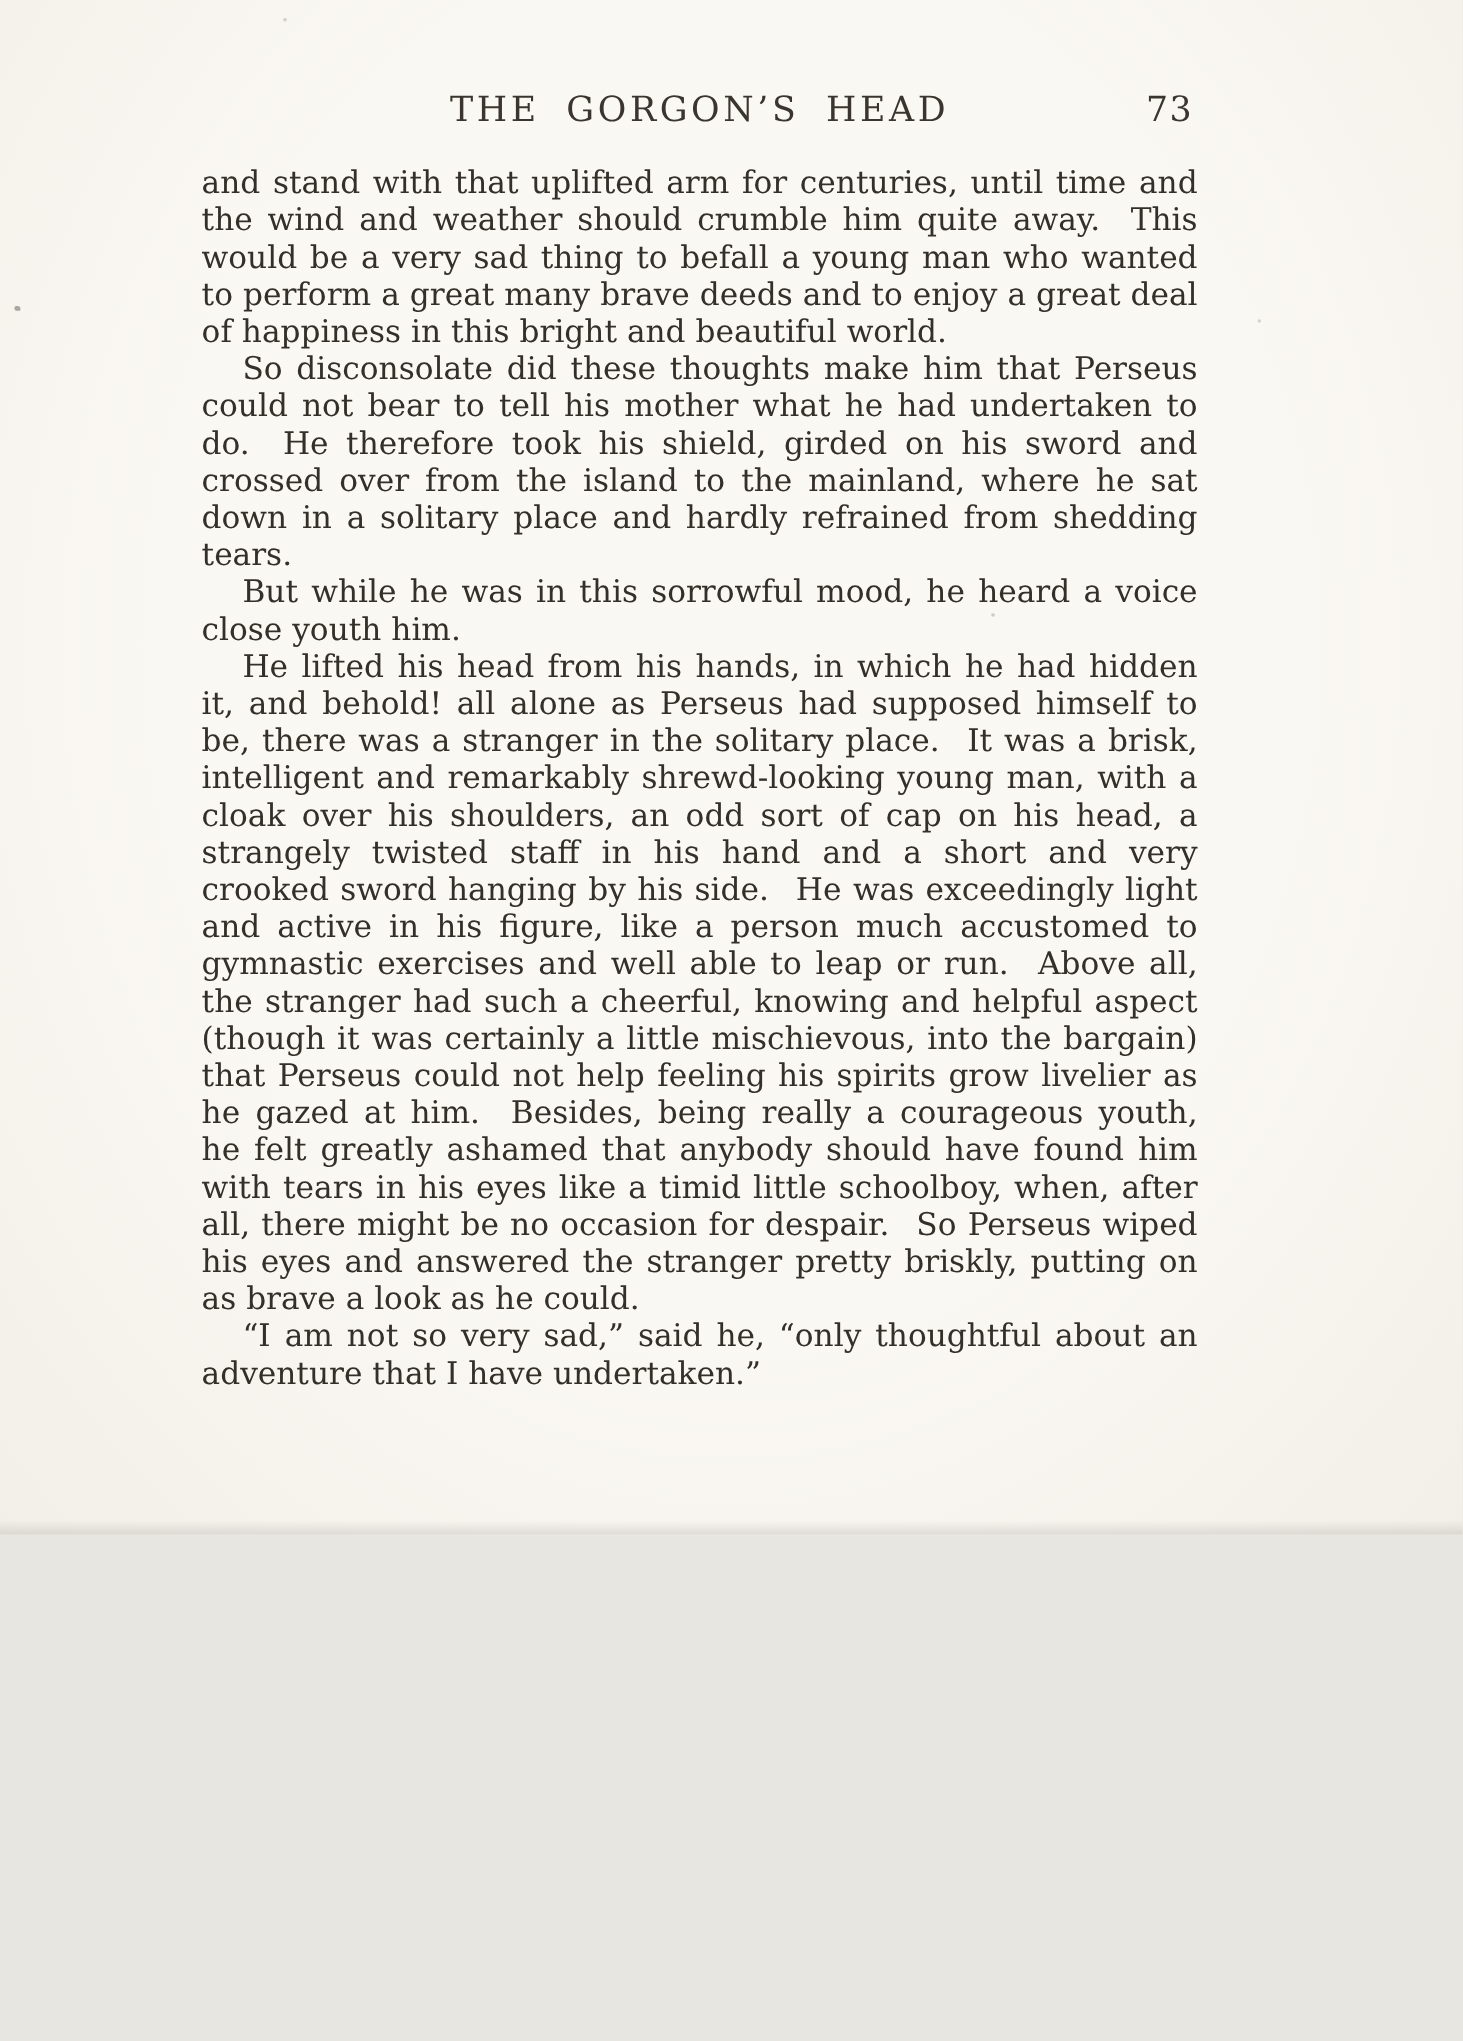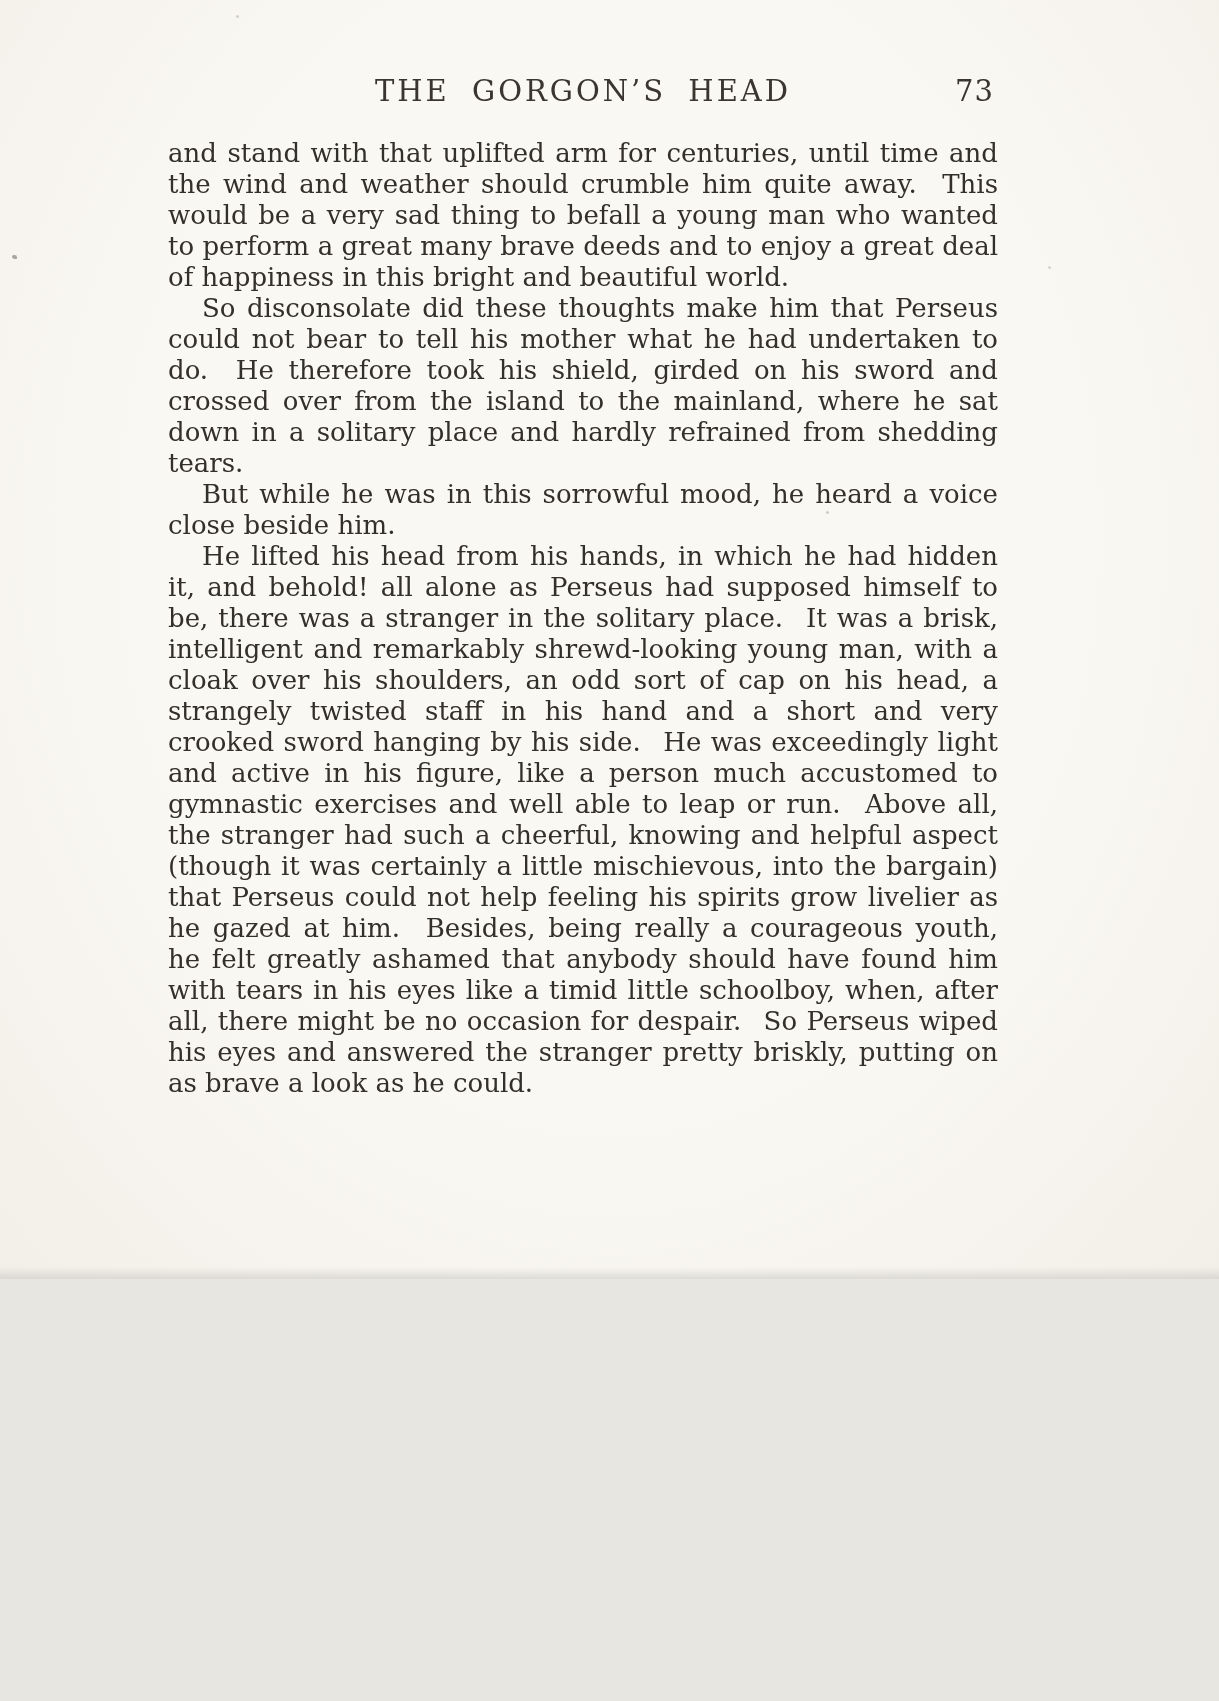--- a/index.html
+++ b/index.html
@@ -86,22 +86,23 @@
 <div class="page">
 
   <header class="running-head">
     <span class="head-title">THE GORGON’S HEAD</span>
     <span class="page-num">73</span>
   </header>
 
   <main class="text-block">
     <p class="para no-indent">and stand with that uplifted arm for centuries, until time and the wind and weather should crumble him quite away.  This would be a very sad thing to befall a young man who wanted to perform a great many brave deeds and to enjoy a great deal of happiness in this bright and beautiful world.</p>
     <p class="para">So disconsolate did these thoughts make him that Perseus could not bear to tell his mother what he had undertaken to do.  He therefore took his shield, girded on his sword and crossed over from the island to the mainland, where he sat down in a solitary place and hardly refrained from shedding tears.</p>
-    <p class="para">But while he was in this sorrowful mood, he heard a voice close beside him.</p>
+    <p class="para">But while he was in this sorrowful mood, he heard a voice close youth him.</p>
     <p class="para">He lifted his head from his hands, in which he had hidden it, and behold! all alone as Perseus had supposed himself to be, there was a stranger in the solitary place.  It was a brisk, intelligent and remarkably shrewd-looking young man, with a cloak over his shoulders, an odd sort of cap on his head, a strangely twisted staff in his hand and a short and very crooked sword hanging by his side.  He was exceedingly light and active in his figure, like a person much accustomed to gymnastic exercises and well able to leap or run.  Above all, the stranger had such a cheerful, knowing and helpful aspect (though it was certainly a little mischievous, into the bargain) that Perseus could not help feeling his spirits grow livelier as he gazed at him.  Besides, being really a courageous youth, he felt greatly ashamed that anybody should have found him with tears in his eyes like a timid little schoolboy, when, after all, there might be no occasion for despair.  So Perseus wiped his eyes and answered the stranger pretty briskly, putting on as brave a look as he could.</p>
+    <p class="para">“I am not so very sad,” said he, “only thoughtful about an adventure that I have undertaken.”</p>
   </main>
 
   <span class="speck s1"></span>
   <span class="speck s2"></span>
   <span class="speck s3"></span>
   <span class="speck s4"></span>
   <span class="speck s5"></span>
   <span class="speck s6"></span>
   <span class="speck s7"></span>
   <span class="speck s8"></span>

